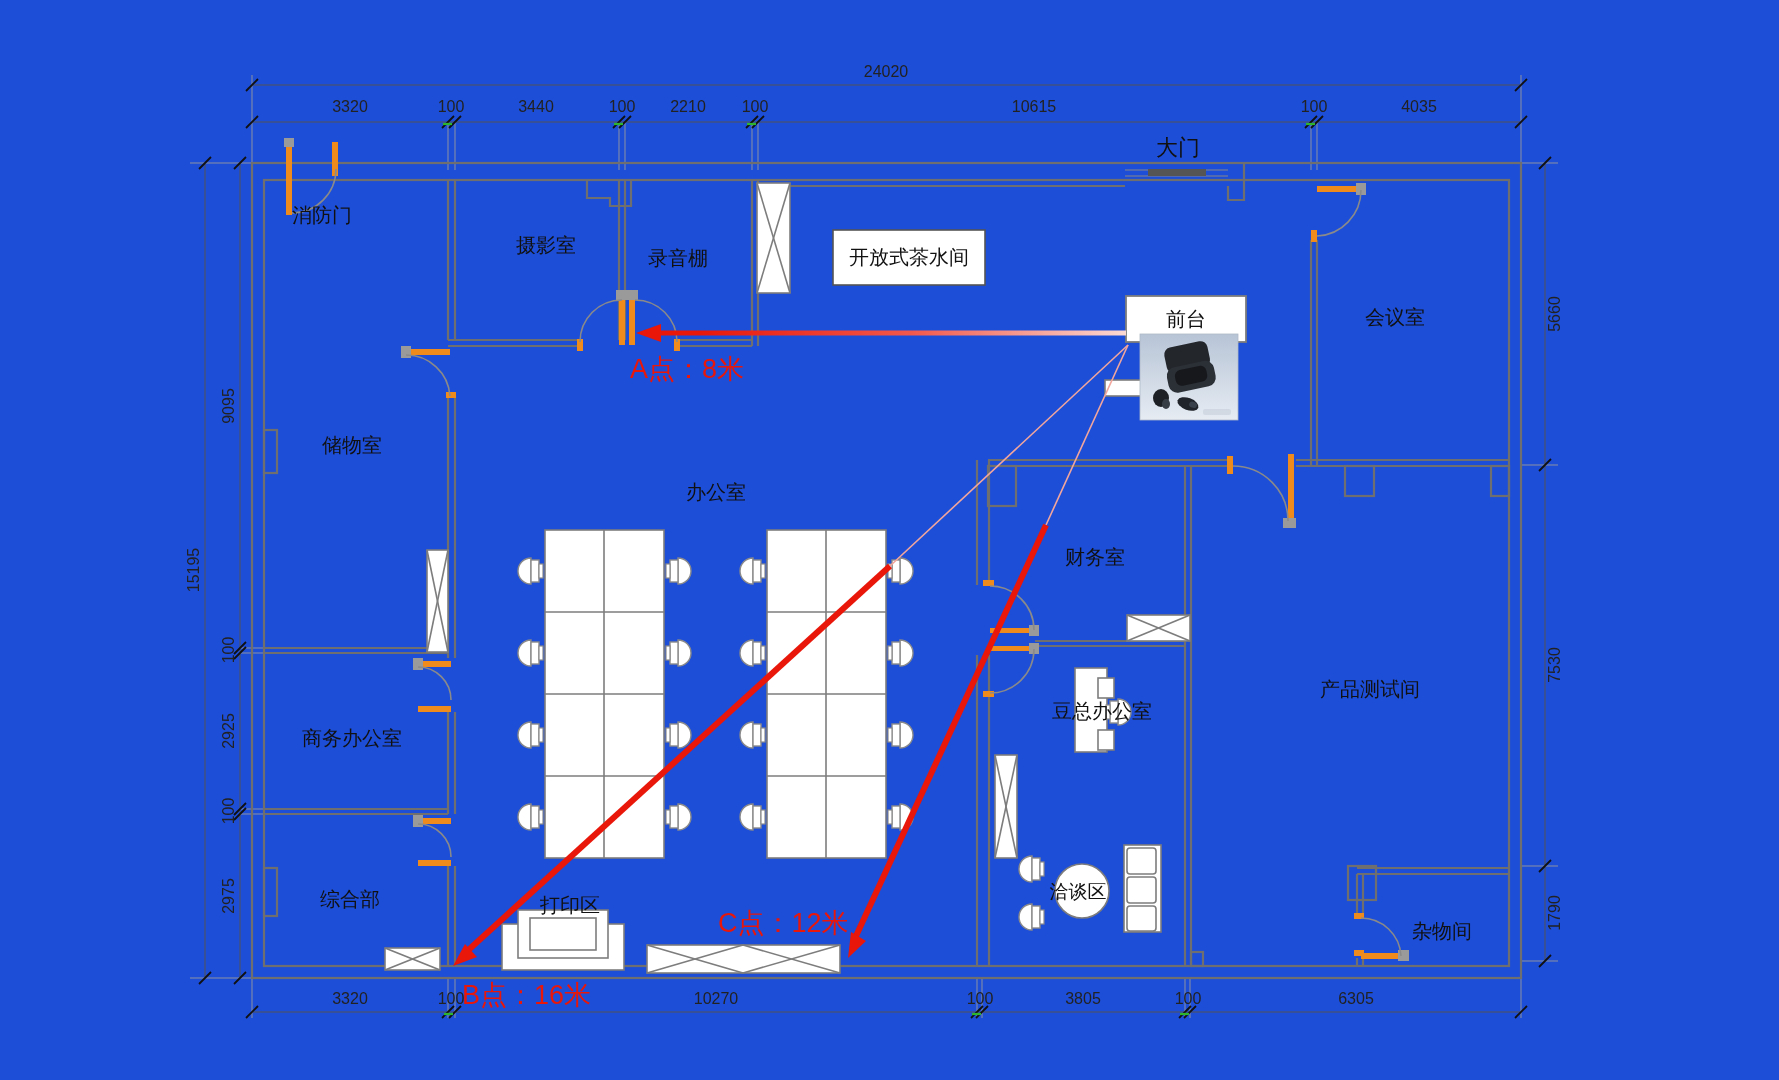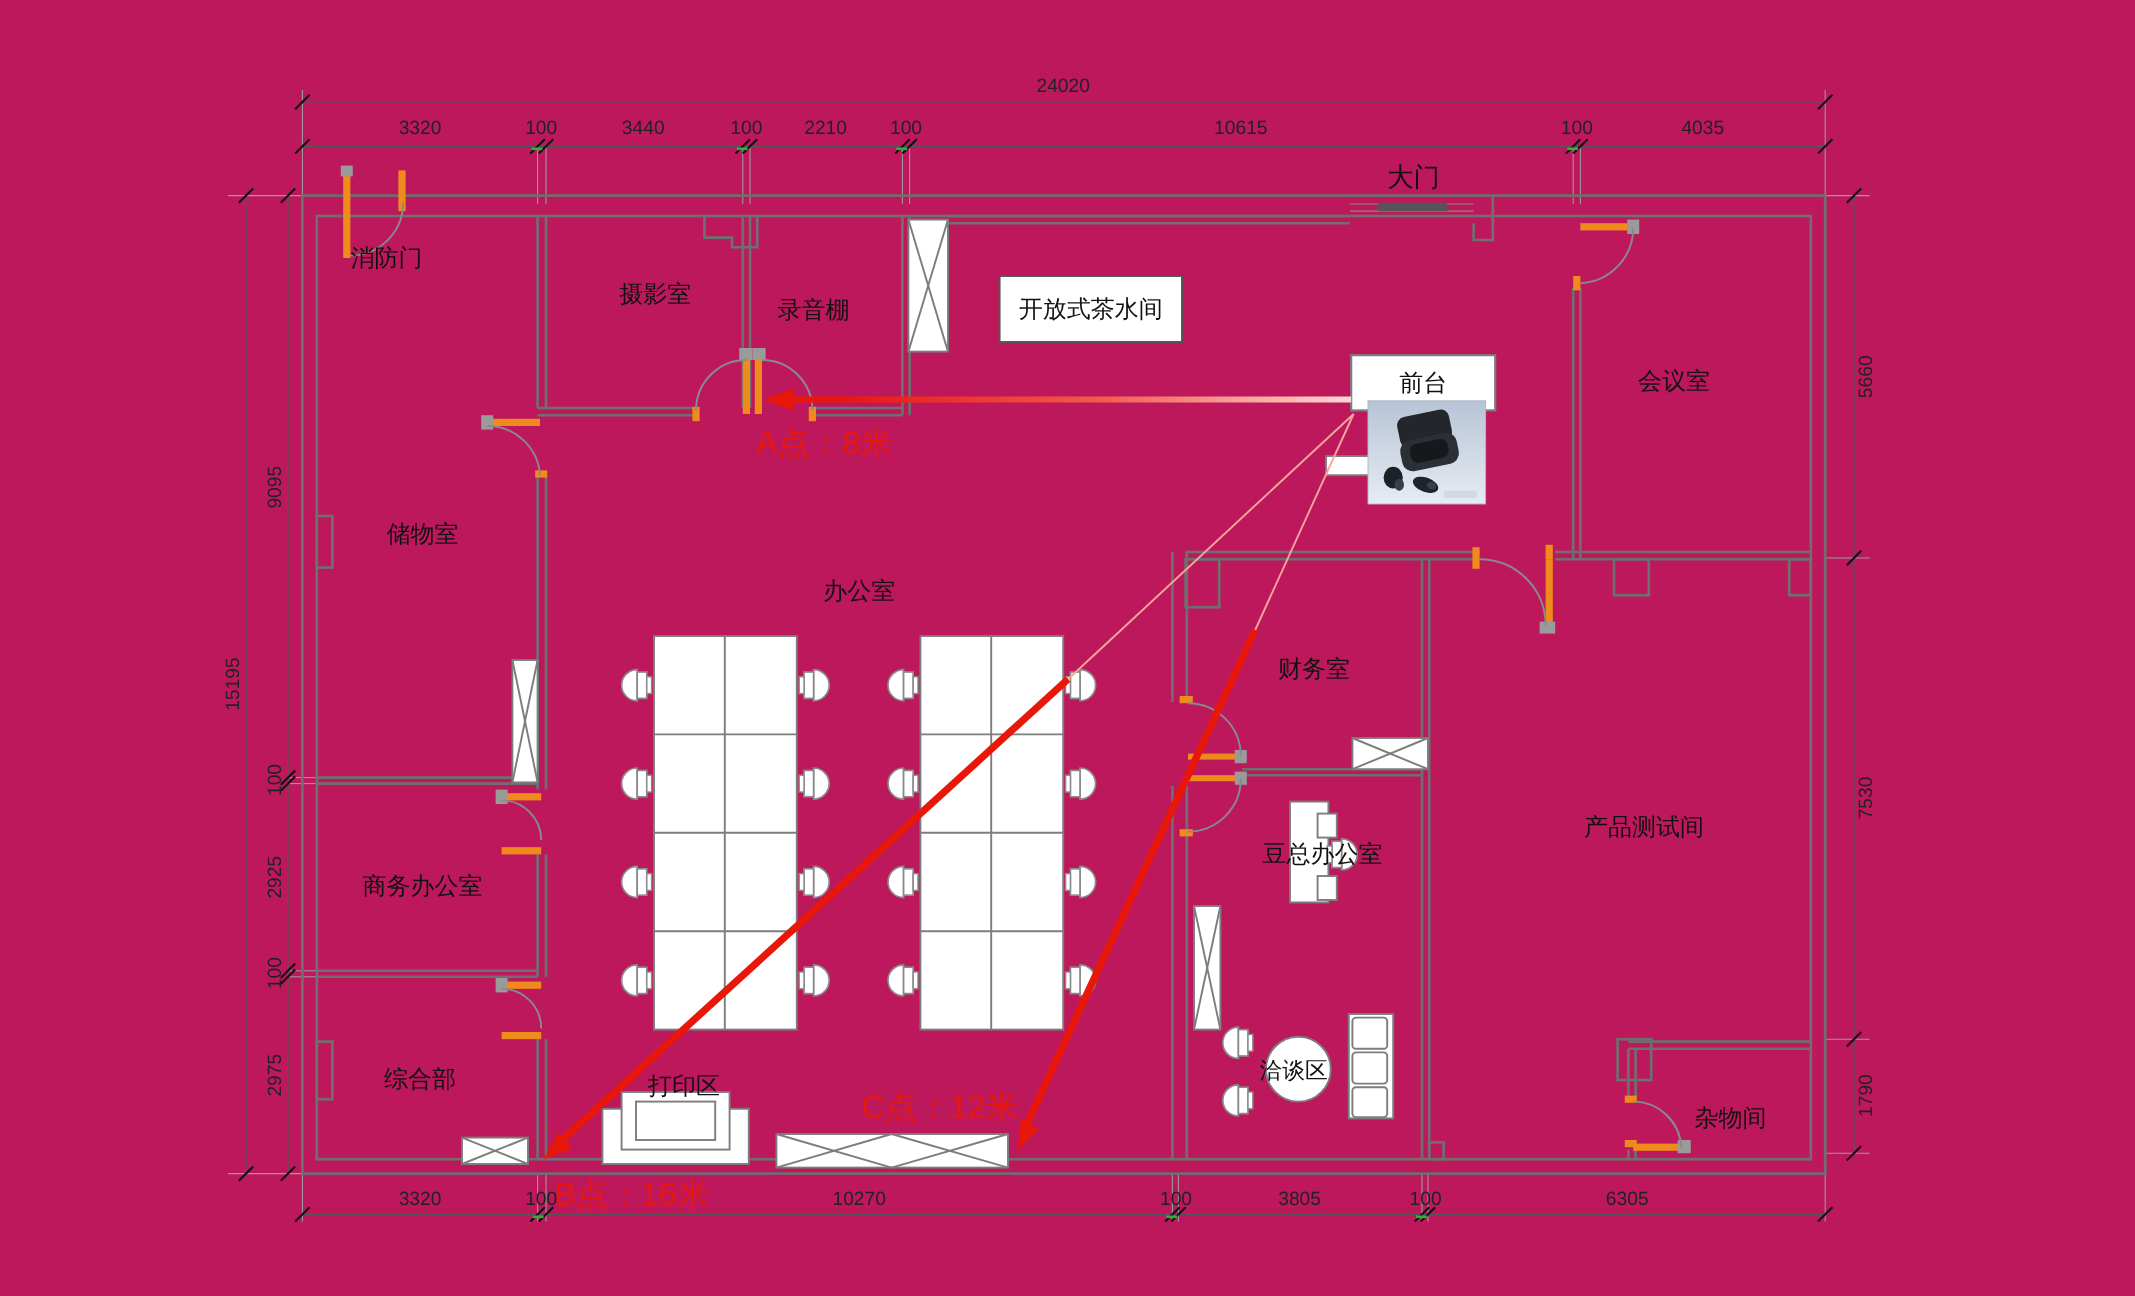--- a/index.html
+++ b/index.html
@@ -1,16 +1,16 @@
 <!DOCTYPE html>
 <html><head>
 <meta charset="utf-8">
 <style>
   html,body{margin:0;padding:0;background:#ffffff;}
-  .page{width:1779px;height:1080px;position:relative;background:#be185d;overflow:hidden;
+  .page{width:1779px;height:1080px;position:relative;background:#1d4ed8;overflow:hidden;
         font-family:"Liberation Sans","DejaVu Sans",sans-serif;}
   svg{display:block;}
   text{font-family:"Liberation Sans","DejaVu Sans",sans-serif;}
   .dimtxt{font-size:16px;fill:#222222;}
   .roomtxt{font-size:20px;fill:#111111;}
   .redtxt{font-size:27px;fill:#e8170a;}
   .gatetxt{font-size:22px;fill:#111111;}
 </style>
 </head>
 <body>

